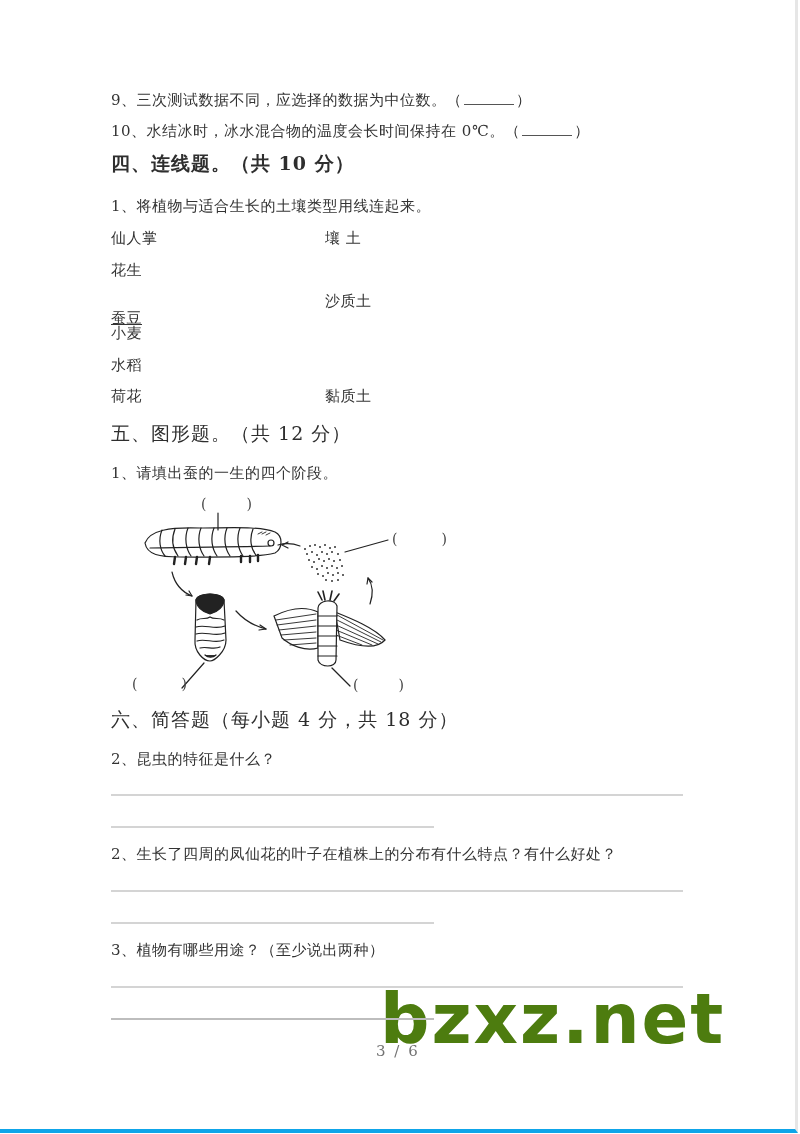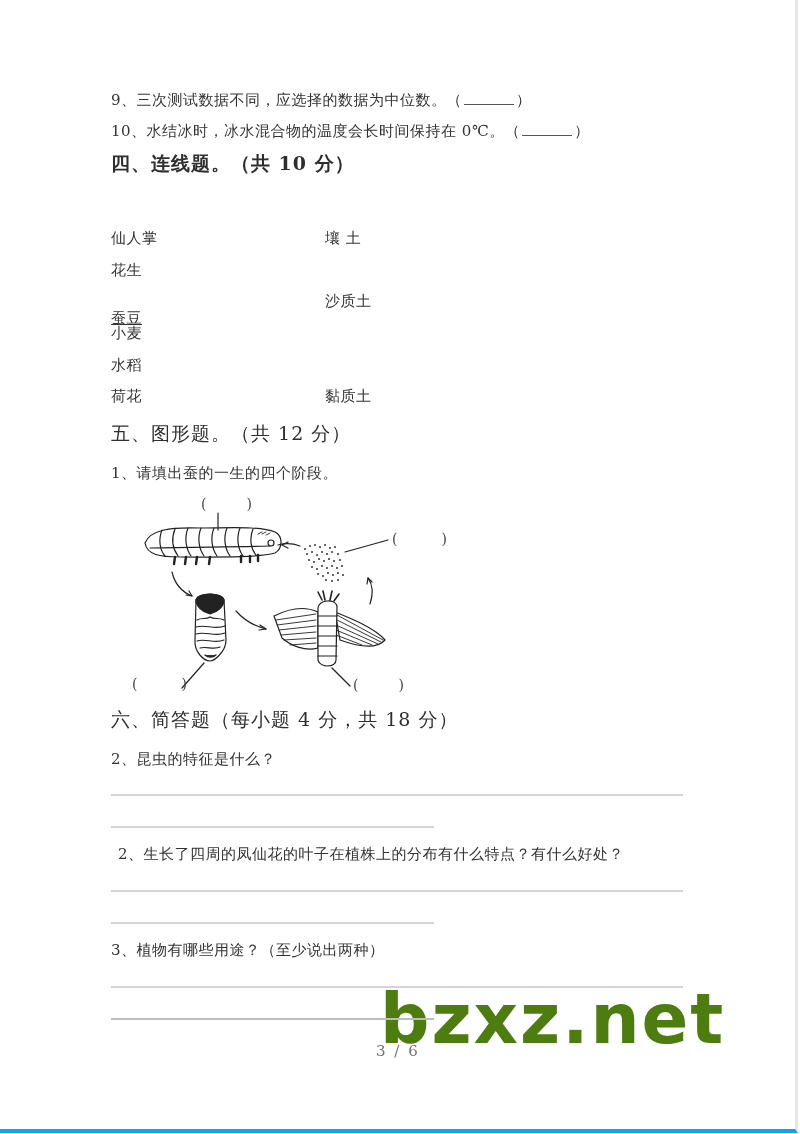--- a/index.html
+++ b/index.html
@@ -24,20 +24,21 @@
 <div class="page">
 
   <div class="t q" style="left:111px; top:90px;">
     <span>9、</span><span>三次测试数据不同，应选择的数据为中位数。（</span><span class="blank"></span><span>）</span>
   </div>
   <div class="t q" style="left:111px; top:121px;">
     <span>10、</span><span>水结冰时，冰水混合物的温度会长时间保持在 0℃。（</span><span class="blank"></span><span>）</span>
   </div>
 
   <div class="t sec" style="left:111px; top:151px;font-weight:bold;">四、连线题。（共 10 分）</div>
+  <div class="t q" style="left:111px; top:197px;">1、将植物与适合生长的土壤类型用线连起来。</div>
 
   <div class="t q" style="left:111px; top:229px;">仙人掌</div>
   <div class="t q" style="left:111px; top:261px;">花生</div>
   <div class="t q" style="left:111px; top:309px;text-decoration:underline;">蚕豆</div>
   <div class="t q" style="left:111px; top:324px;">小麦</div>
   <div class="t q" style="left:111px; top:356px;">水稻</div>
   <div class="t q" style="left:111px; top:387px;">荷花</div>
 
   <div class="t q" style="left:325px; top:229px;">壤 土</div>
   <div class="t q" style="left:325px; top:292px;">沙质土</div>
@@ -153,21 +154,21 @@
   <div class="paren" style="left:353px; top:677px;">
     <span>(</span><span style="display:inline-block;width:40px;"></span><span>)</span>
   </div>
 
   <div class="t sec" style="left:111px; top:707px;">六、简答题（每小题 4 分，共 18 分）</div>
 
   <div class="t q" style="left:111px; top:750px;">2、昆虫的特征是什么？</div>
   <div class="line" style="left:111px; top:794px; width:572px;"></div>
   <div class="line" style="left:111px; top:826px; width:323px;"></div>
 
-  <div class="t q" style="left:111px; top:845px;margin-left:7px;">2、生长了四周的凤仙花的叶子在植株上的分布有什么特点？有什么好处？</div>
+  <div class="t q" style="left:111px; top:845px;">2、生长了四周的凤仙花的叶子在植株上的分布有什么特点？有什么好处？</div>
   <div class="line" style="left:111px; top:890px; width:572px;"></div>
   <div class="line" style="left:111px; top:922px; width:323px;"></div>
 
   <div class="t q" style="left:111px; top:941px;">3、植物有哪些用途？（至少说出两种）</div>
   <div class="line" style="left:111px; top:986px; width:572px;"></div>
 
   <div class="watermark">bzxz.net</div>
 
   <div class="line" style="left:111px; top:1018px; width:323px; border-top-color:#bdbdbd;"></div>
 

